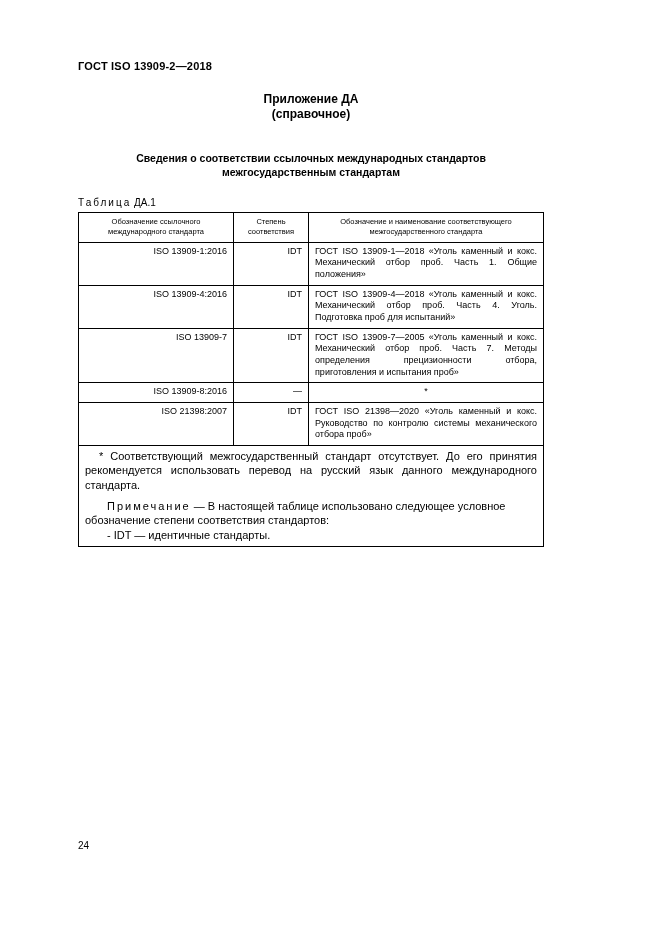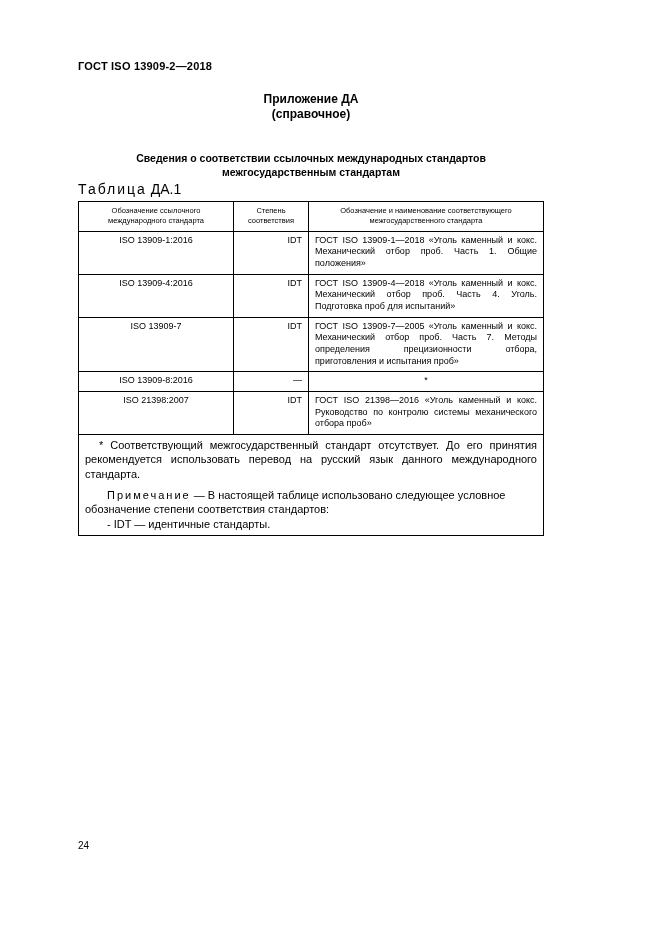--- a/index.html
+++ b/index.html
@@ -30,22 +30,22 @@
 
   .section-title {
     margin-top: 30px;
     text-align: center;
     font-size: 10.5px;
     font-weight: bold;
     line-height: 1.3;
   }
 
   .table-caption {
-    margin-top: 2px;
-    font-size: 14px;
+    margin-top: 18px;
+    font-size: 10px;
   }
   .table-caption .spread { letter-spacing: 2px; }
 
   table.std-table {
     margin-top: 4px;
     width: 100%;
     border-collapse: collapse;
     font-size: 9px;
     line-height: 1.3;
   }
@@ -58,21 +58,21 @@
   table.std-table th {
     font-weight: normal;
     font-size: 7.5px;
     text-align: center;
     vertical-align: middle;
     line-height: 1.35;
     padding: 4px 4px;
   }
   col.c-ref { width: 155px; }
   col.c-deg { width: 75px; }
-  td.cell-ref { text-align: center; white-space: nowrap; }
+  td.cell-ref { text-align: right; white-space: nowrap; }
   td.cell-deg { text-align: right; }
   td.cell-corr { text-align: justify; }
   td.cell-corr.center { text-align: center; }
 
   td.footnote-cell {
     padding: 6px 8px 8px 8px;
     font-size: 11px;
     line-height: 1.3;
   }
   .footnote-text {
@@ -148,21 +148,21 @@
         <td class="cell-corr">ГОСТ ISO 13909-7—2005 «Уголь каменный и кокс. Механический отбор проб. Часть 7. Методы определения прецизионности отбора, приготовления и испытания проб»</td>
       </tr>
       <tr>
         <td class="cell-ref">ISO 13909-8:2016</td>
         <td class="cell-deg">—</td>
         <td class="cell-corr center">*</td>
       </tr>
       <tr>
         <td class="cell-ref">ISO 21398:2007</td>
         <td class="cell-deg">IDT</td>
-        <td class="cell-corr">ГОСТ ISO 21398—2016 «Уголь каменный и кокс. Руководство по контролю системы механического отбора проб»</td>
+        <td class="cell-corr">ГОСТ ISO 21398—2020 «Уголь каменный и кокс. Руководство по контролю системы механического отбора проб»</td>
       </tr>
       <tr>
         <td class="footnote-cell" colspan="3">
           <div class="footnote-text">* Соответствующий межгосударственный стандарт отсутствует. До его принятия рекомендуется использовать перевод на русский язык данного международного стандарта.</div>
           <div class="note-text">
             <span class="spread">Примечание</span><span> — В настоящей таблице использовано следующее условное обозначение степени соответствия стандартов:</span>
           </div>
           <div class="note-item">- IDT — идентичные стандарты.</div>
         </td>
       </tr>

